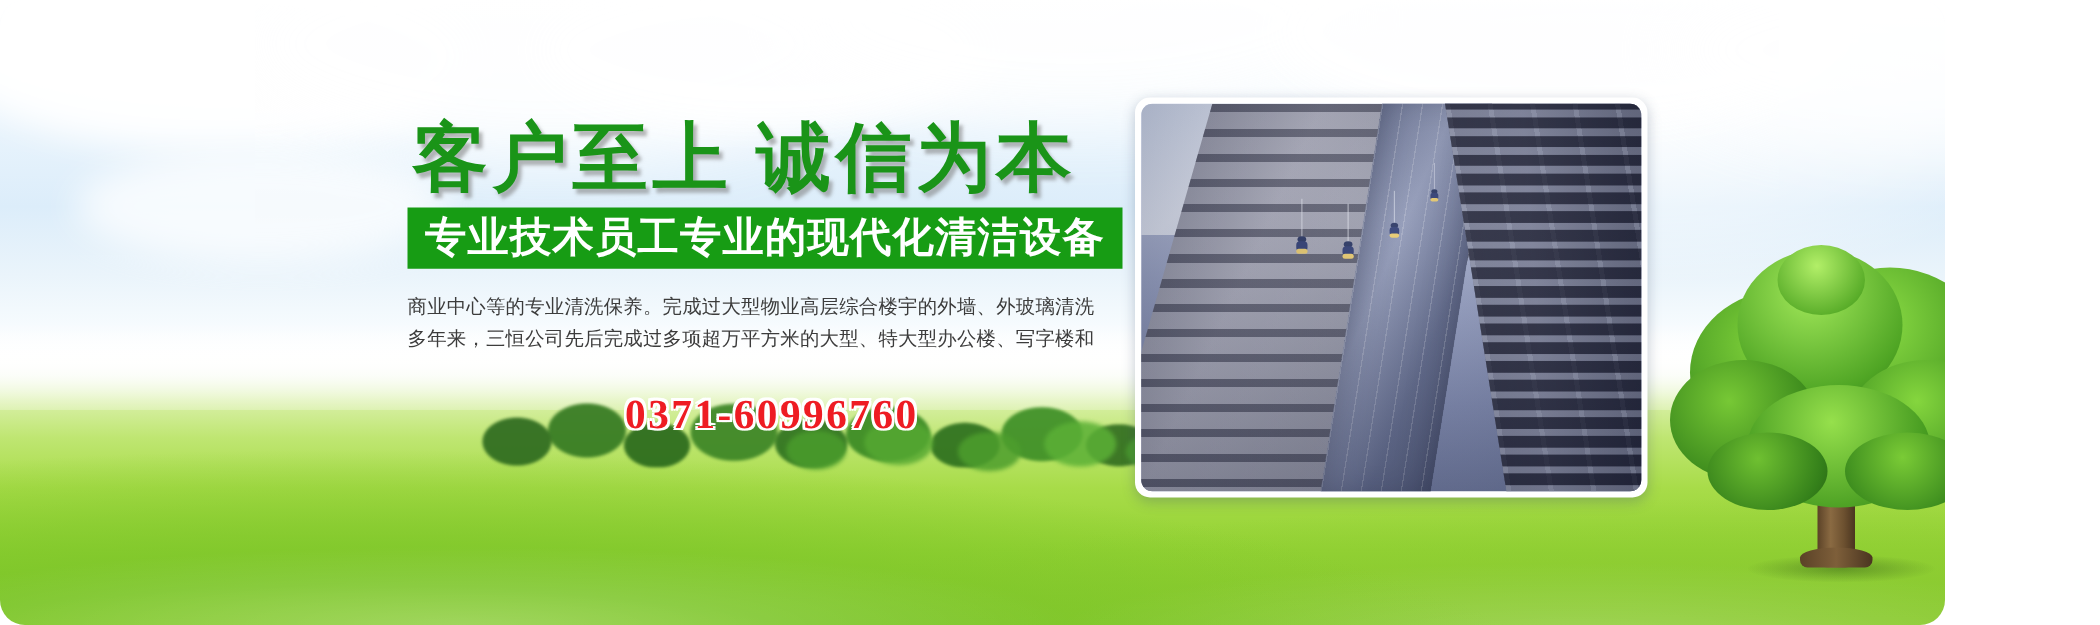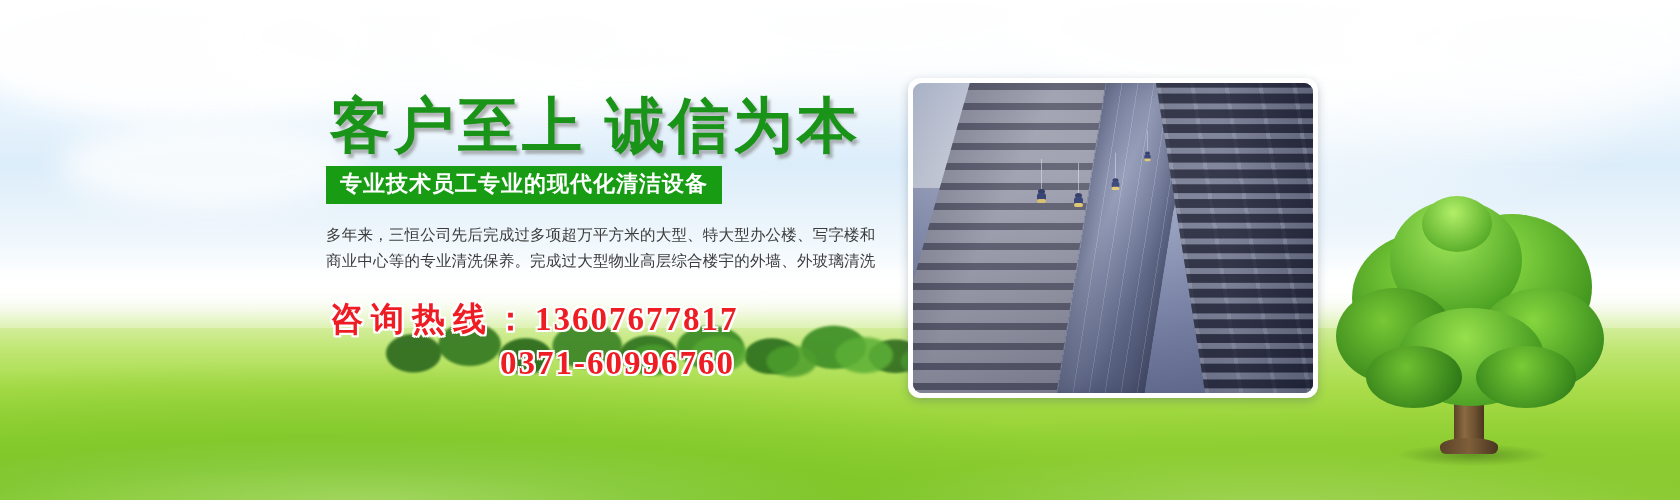--- a/index.html
+++ b/index.html
@@ -1,30 +1,31 @@
 <!DOCTYPE html>
 <html><head>
 <meta charset="utf-8">
 <style>
   html,body{margin:0;padding:0;}
   body{
     width:1680px;height:500px;overflow:hidden;
     font-family:"Liberation Sans","DejaVu Sans",sans-serif;
   }
   #banner{
-    position:relative;width:1680px;height:500px;overflow:hidden;
+    position:relative;width:1556px;height:500px;overflow:hidden;
     background:
       
       radial-gradient(ellipse 1400px 320px at 18% 118%, #9ed63f 0%, #7dc62a 38%, rgba(125,198,42,0) 72%),
       radial-gradient(ellipse 1500px 300px at 92% 124%, #b6e25a 0%, #8ccb33 42%, rgba(140,203,51,0) 74%),
       linear-gradient(to bottom,
         #ffffff 0%, #f4fafe 10%, #e7f3fc 22%, #dcedfa 33%,
         #eaf4fb 44%, #f6fbfe 52%, #ffffff 57%,
         #f3faea 60%, #d9f0a8 64%, #bfe672 70%,
         #a8dc49 78%, #93d233 88%, #83c726 100%);
+    border-radius: 20px;
   }
   
   .cloud{position:absolute;border-radius:50%;background:#fff;filter:blur(14px);opacity:.95;}
   .cloud2{position:absolute;border-radius:50%;background:#fff;filter:blur(26px);opacity:.8;}
   .sky-haze{
     position:absolute;left:0;top:0;width:1680px;height:300px;
     background:radial-gradient(ellipse 900px 210px at 30% -10%, rgba(255,255,255,.98) 0%, rgba(255,255,255,.55) 45%, rgba(255,255,255,0) 72%);
     pointer-events:none;
   }
   .sky-haze2{
@@ -67,21 +68,21 @@
   .copy{position:absolute;left:322px;top:96px;width:580px;}
   .headline{
     font-family:"Liberation Serif","DejaVu Serif",serif;
     font-size:60px;line-height:1;font-weight:700;color:#1a9418;
     letter-spacing:4px;white-space:nowrap;
     text-shadow:3px 4px 3px rgba(120,120,120,.55);
     margin:0 0 10px 8px;
   }
   .ribbon{
     display:inline-block;background:#179c14;color:#ffffff;
-    font-size:22px;font-weight:700;letter-spacing:1px;
+    font-size:33px;font-weight:700;letter-spacing:1px;
     padding:7px 14px 9px 14px;white-space:nowrap;line-height:1;
     margin-left:4px;
   }
   .para{
     margin:18px 0 0 4px;width:556px;
     font-size:15.5px;line-height:26px;color:#3c3c3c;letter-spacing:.2px;
   }
   .para div{white-space:nowrap;}
   .hotline{
     margin:24px 0 0 8px;
@@ -217,26 +218,25 @@
   <div class="treeline"></div>
   <div class="treeline2"></div>
 
   <div class="copy">
 
     <h1 class="headline">客户至上  诚信为本</h1>
 
     <div class="ribbon">专业技术员工专业的现代化清洁设备</div>
 
     <div class="para">
+      <div>商业中心等的专业清洗保养。完成过大型物业高层综合楼宇的外墙、外玻璃清洗</div>
       <div>多年来，三恒公司先后完成过多项超万平方米的大型、特大型办公楼、写字楼和</div>
-      <div>商业中心等的专业清洗保养。完成过大型物业高层综合楼宇的外墙、外玻璃清洗</div>
     </div>
 
     <div class="hotline">
-      <div class="row1"><span class="label">咨询热线：</span><span>13607677817</span></div>
       <div class="row2">0371-60996760</div>
     </div>
 
   </div>
 
   <div class="photo-frame">
     <div class="photo">
       <div class="ph-sky"></div>
       <div class="ph-left"></div>
       <div class="ph-left-bands"></div>

